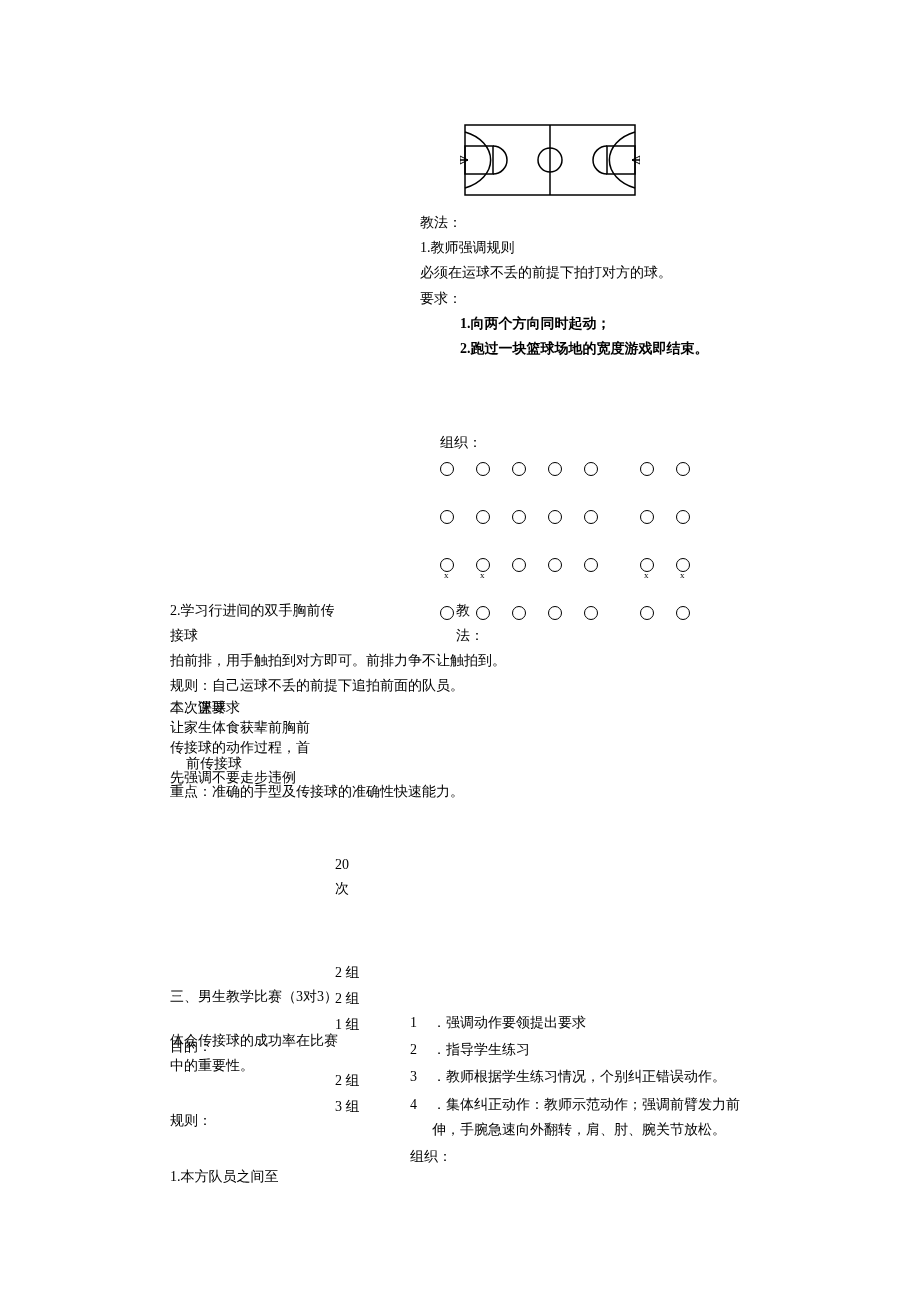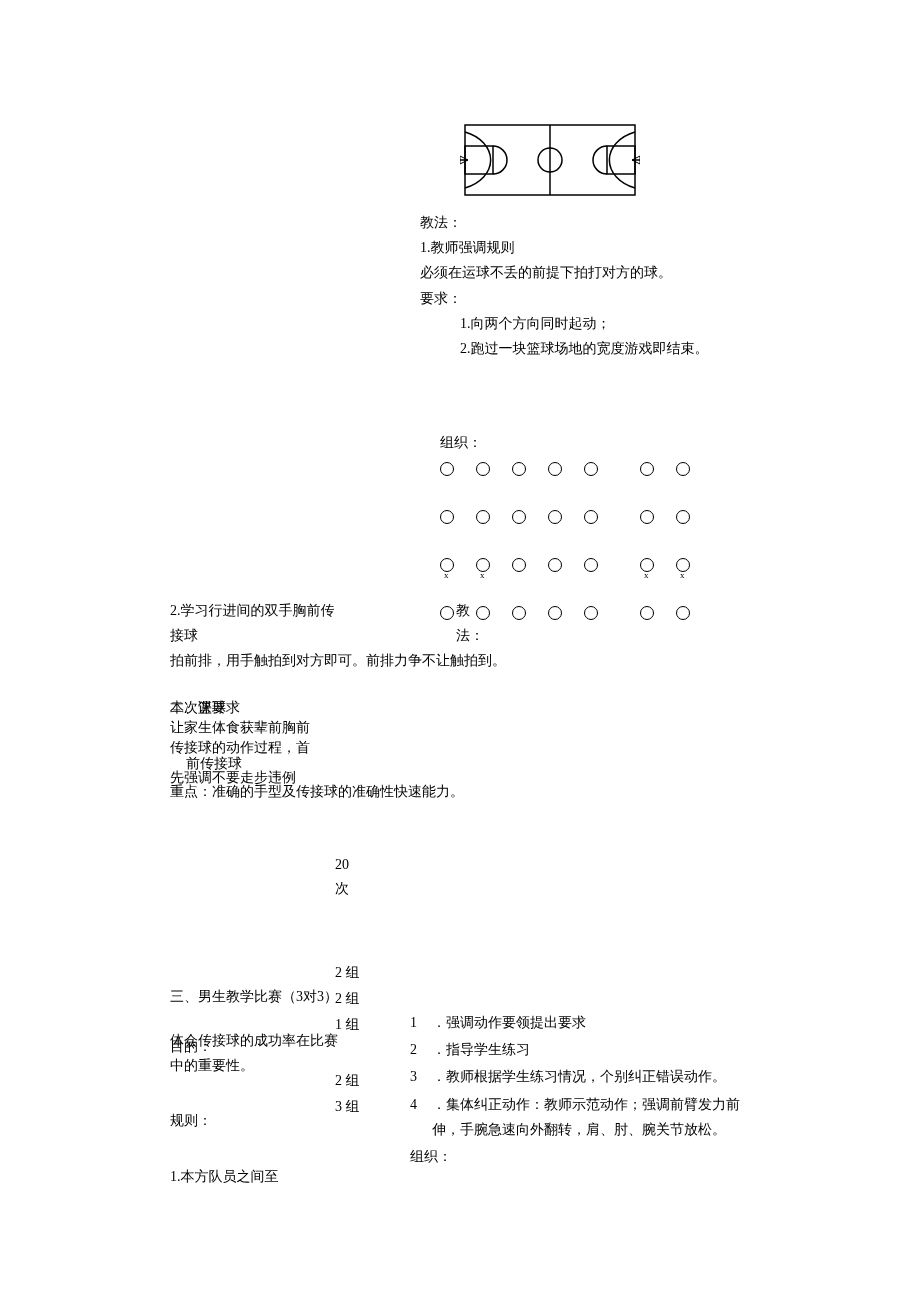--- a/index.html
+++ b/index.html
@@ -23,20 +23,21 @@
     top: 120px;
   }
   .sec1 {
     position: absolute;
     left: 420px;
     top: 210px;
     width: 320px;
   }
   .indent {
     padding-left: 40px;
+    font-weight: bold;
   }
   .sec2-label {
     position: absolute;
     left: 440px;
     top: 430px;
   }
   .circlegrid {
     position: absolute;
     left: 440px;
     top: 455px;
@@ -196,20 +197,21 @@
       <span class="gap"></span>
       <span class="circ"></span>
       <span class="circ"></span>
     </div>
   </div>
 
   <div class="lefttext" style="top:598px;">2.学习行进间的双手胸前传接球</div>
   <div class="teachlaw">教法：</div>
 
   <div class="fulltext" style="top:648px;">拍前排，用手触拍到对方即可。前排力争不让触拍到。</div>
+  <div class="fulltext" style="top:673px;">规则：自己运球不丢的前提下追拍前面的队员。</div>
 
   <div class="fulltext overlap" style="top:698px;">
     <span>本次课要求</span>
     <span style="position:absolute;left:0;">二、篮球</span>
   </div>
   <div class="fulltext overlap" style="top:718px;">让家生体食获辈前胸前</div>
   <div class="fulltext overlap" style="top:738px;">
     <span>传接球的动作过程，首</span>
   </div>
   <div class="fulltext overlap" style="top:754px;margin-left:16px;">前传接球</div>

